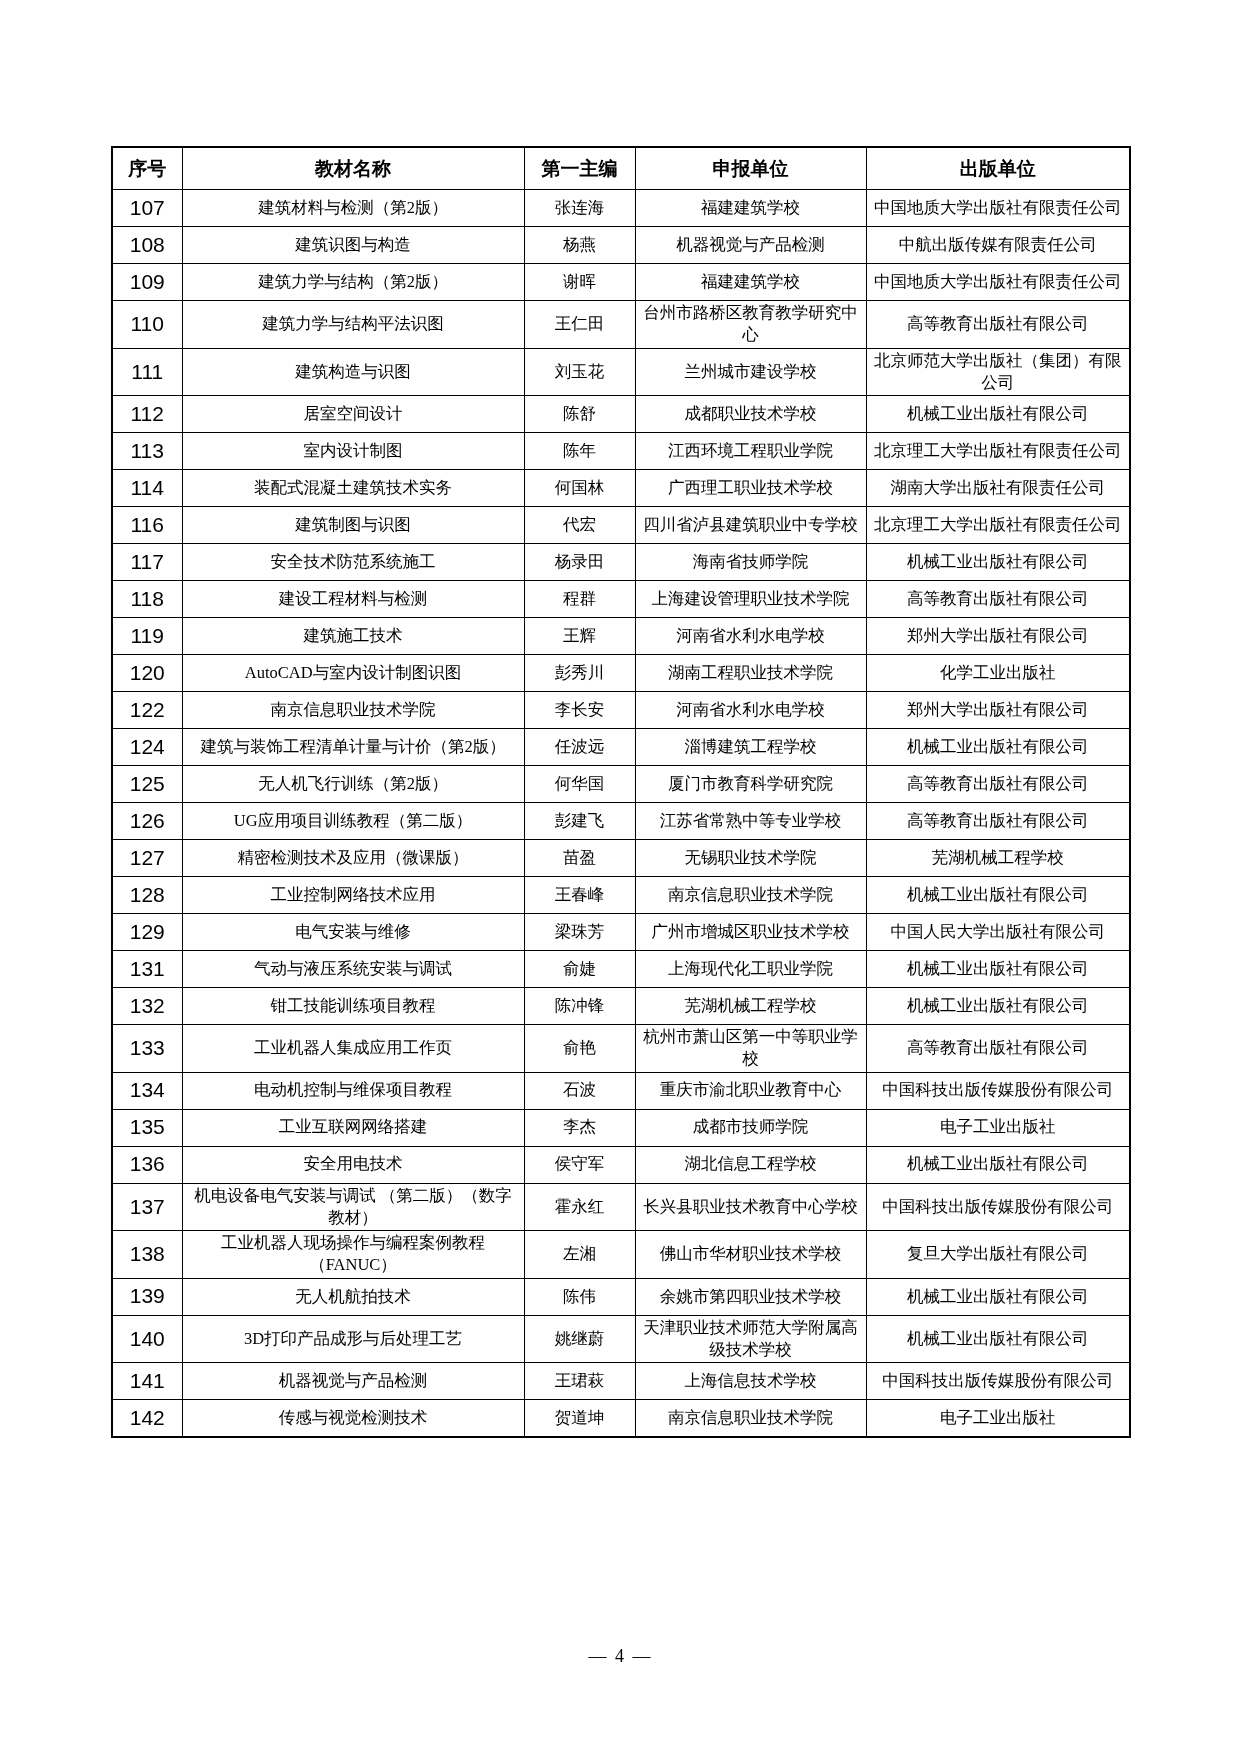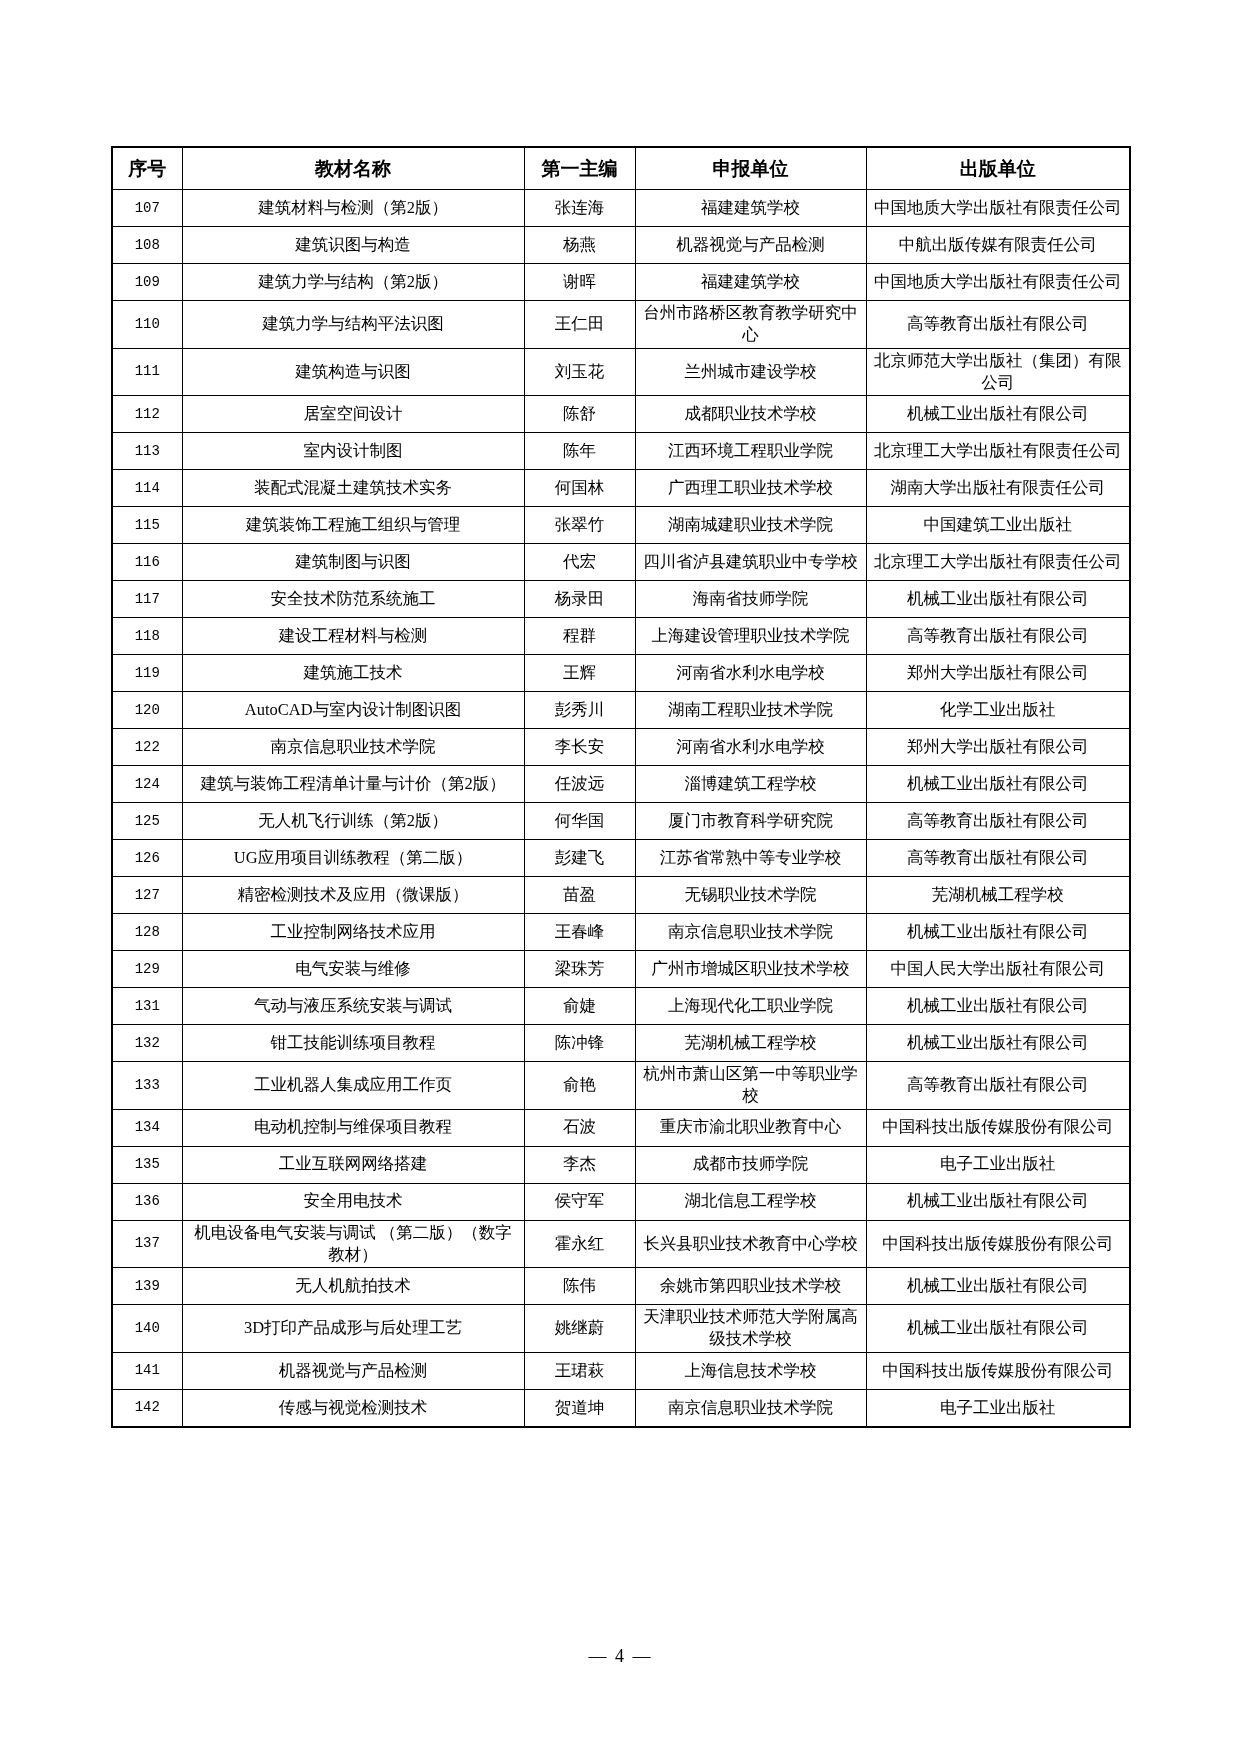--- a/index.html
+++ b/index.html
@@ -44,22 +44,22 @@
     border: 1.5px solid #000000;
     height: 34px;
     font-size: 16.5px;
     line-height: 1.35;
     text-align: center;
     vertical-align: middle;
     padding: 1px 4px;
     word-break: break-word;
   }
   table.booklist td.cell-index {
-    font-size: 14px;
-    font-family: Liberation Mono, monospace;
+    font-size: 21px;
+    font-family: Liberation Sans, sans-serif;
   }
   .page-footer {
     position: absolute;
     top: 1646px;
     left: 0;
     width: 100%;
     text-align: center;
     font-size: 18px;
     letter-spacing: 2px;
     font-family: "Liberation Serif", "DejaVu Serif", serif;
@@ -138,27 +138,20 @@
           <td class="cell-publisher">北京理工大学出版社有限责任公司</td>
         </tr>
         <tr>
           <td class="cell-index">114</td>
           <td class="cell-title">装配式混凝土建筑技术实务</td>
           <td class="cell-editor">何国林</td>
           <td class="cell-applicant">广西理工职业技术学校</td>
           <td class="cell-publisher">湖南大学出版社有限责任公司</td>
         </tr>
         <tr>
-          <td class="cell-index">115</td>
-          <td class="cell-title">建筑装饰工程施工组织与管理</td>
-          <td class="cell-editor">张翠竹</td>
-          <td class="cell-applicant">湖南城建职业技术学院</td>
-          <td class="cell-publisher">中国建筑工业出版社</td>
-        </tr>
-        <tr>
           <td class="cell-index">116</td>
           <td class="cell-title">建筑制图与识图</td>
           <td class="cell-editor">代宏</td>
           <td class="cell-applicant">四川省泸县建筑职业中专学校</td>
           <td class="cell-publisher">北京理工大学出版社有限责任公司</td>
         </tr>
         <tr>
           <td class="cell-index">117</td>
           <td class="cell-title">安全技术防范系统施工</td>
           <td class="cell-editor">杨录田</td>
@@ -278,20 +271,27 @@
           <td class="cell-publisher">机械工业出版社有限公司</td>
         </tr>
         <tr>
           <td class="cell-index">137</td>
           <td class="cell-title">机电设备电气安装与调试 （第二版）（数字教材）</td>
           <td class="cell-editor">霍永红</td>
           <td class="cell-applicant">长兴县职业技术教育中心学校</td>
           <td class="cell-publisher">中国科技出版传媒股份有限公司</td>
         </tr>
         <tr>
+          <td class="cell-index">138</td>
+          <td class="cell-title">工业机器人现场操作与编程案例教程（FANUC）</td>
+          <td class="cell-editor">左湘</td>
+          <td class="cell-applicant">佛山市华材职业技术学校</td>
+          <td class="cell-publisher">复旦大学出版社有限公司</td>
+        </tr>
+        <tr>
           <td class="cell-index">139</td>
           <td class="cell-title">无人机航拍技术</td>
           <td class="cell-editor">陈伟</td>
           <td class="cell-applicant">余姚市第四职业技术学校</td>
           <td class="cell-publisher">机械工业出版社有限公司</td>
         </tr>
         <tr>
           <td class="cell-index">140</td>
           <td class="cell-title">3D打印产品成形与后处理工艺</td>
           <td class="cell-editor">姚继蔚</td>

